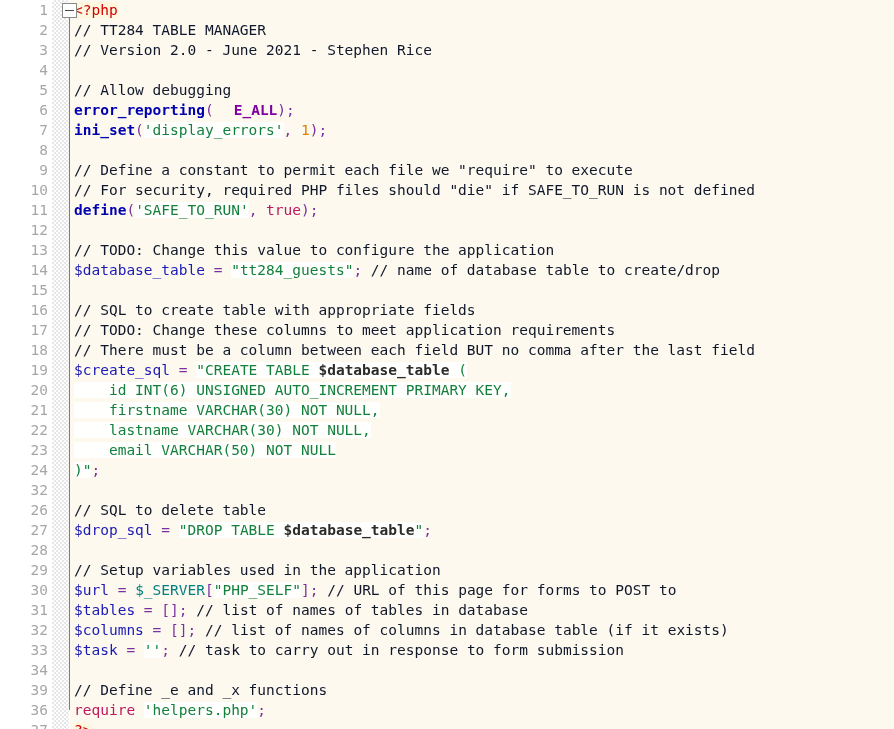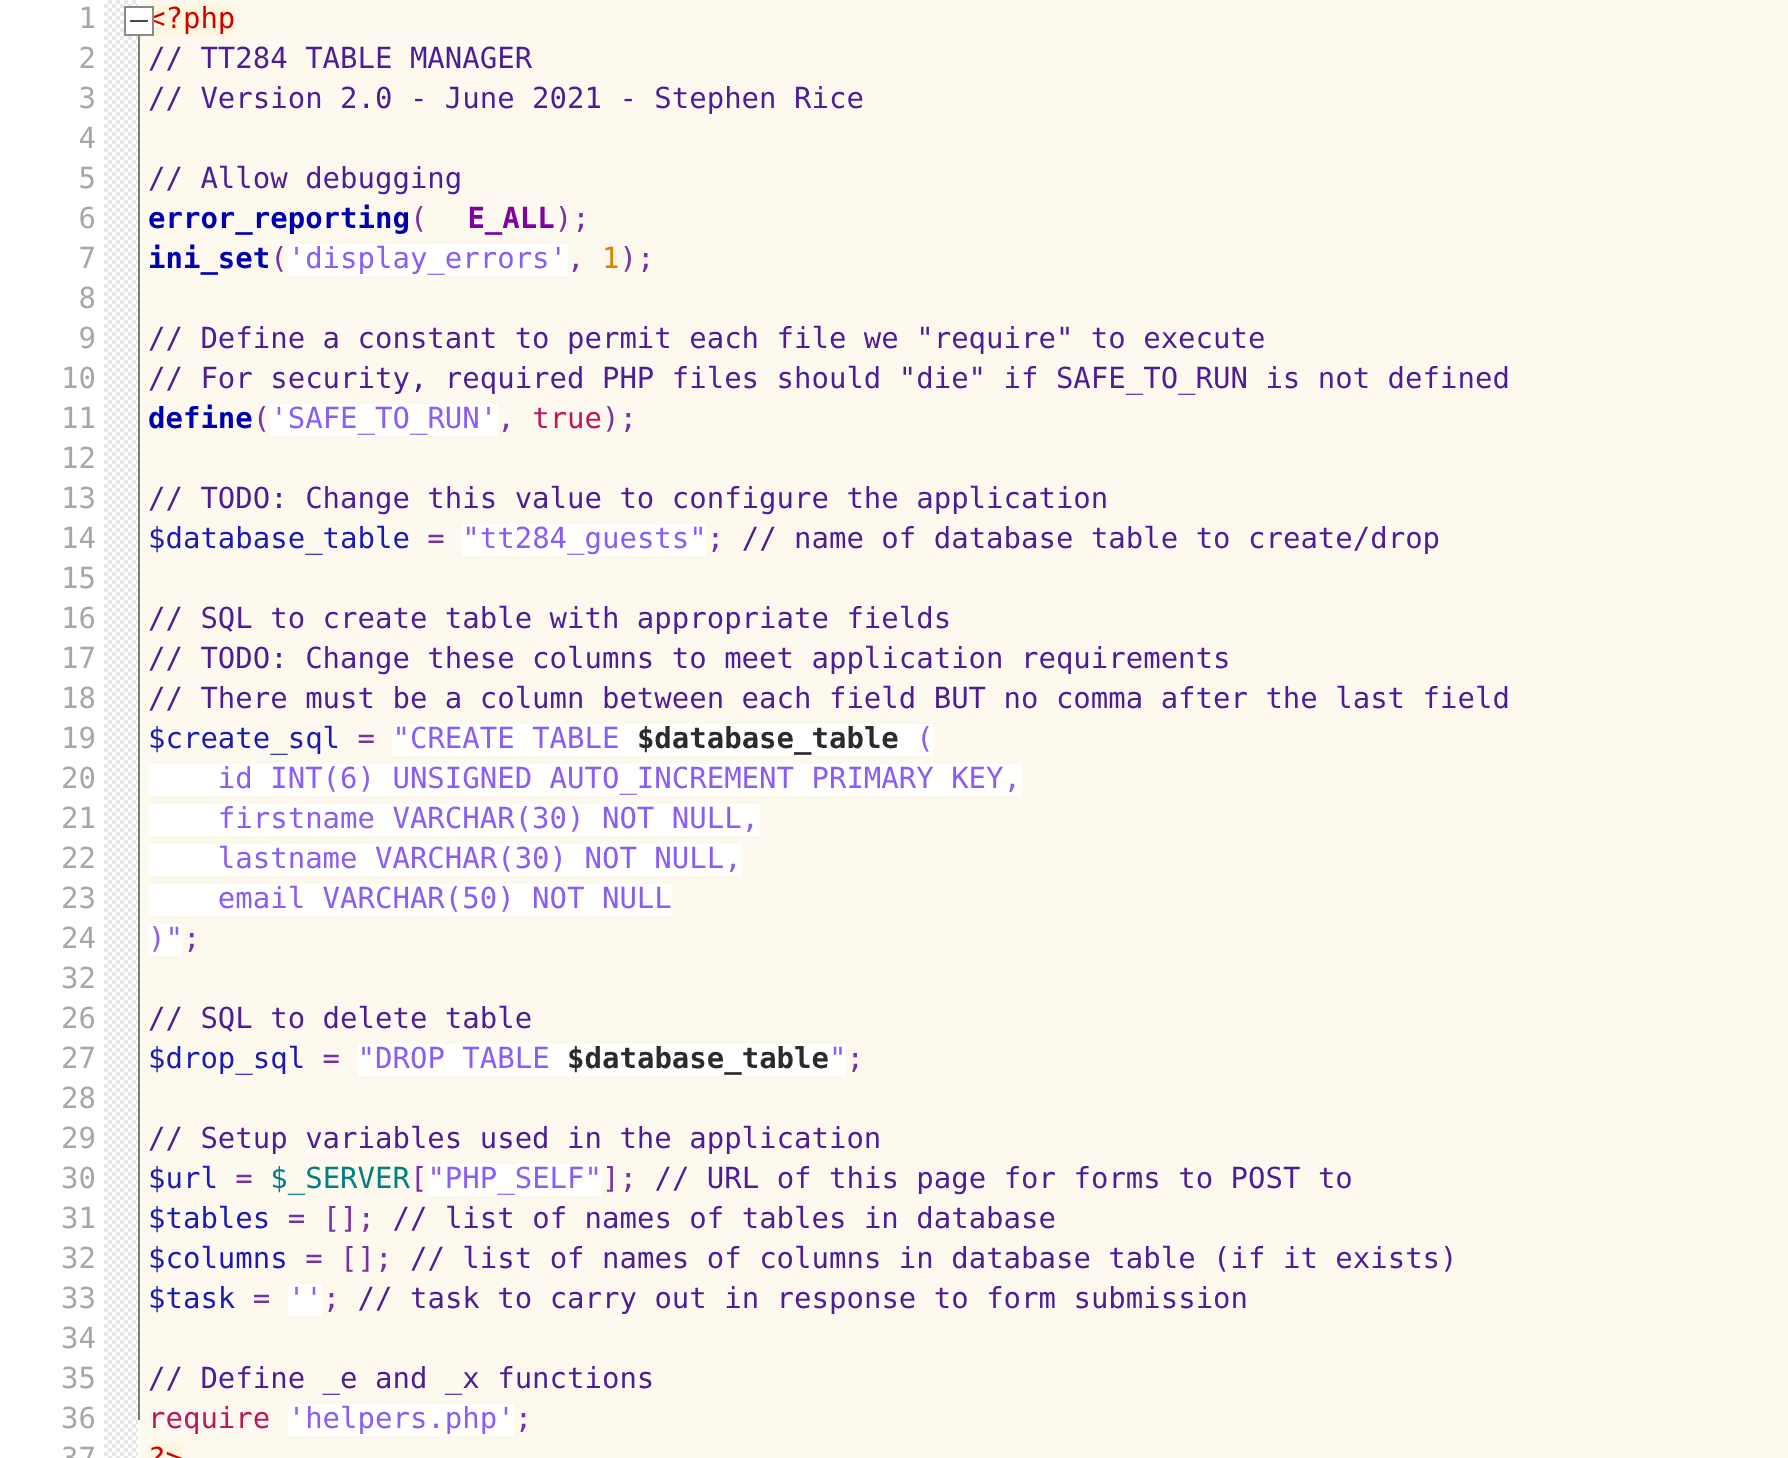--- a/index.html
+++ b/index.html
@@ -114,28 +114,28 @@
     overflow: hidden;
   }
   .line {
     height: 20px;
     line-height: 20px;
     white-space: pre;
   }
 
   
   .t-tag      { color: #d40000; background: #fdf7df; margin-top: 42px; }
-  .t-cmt      { color: #4c1d95; text-align: right; }
+  .t-cmt      { color: #0f172a; text-align: right; }
   .t-fn       { color: #0000b0; font-weight: bold; text-align: right; }
   .t-kw       { color: #be185d; font-weight: normal; }
   .t-const    { color: #8000a0; font-weight: bold; padding-left: 20px; }
   .t-punc     { color: #7a30a0; }
   .t-var      { color: #1a1ab4; }
   .t-super    { color: #00807f; }
-  .t-str      { color: #8b5cf6; background: #fffffd; }
+  .t-str      { color: #15803d; background: #fffffd; }
   .t-strvar   { color: #2b2b2b; font-weight: bold; background: #fffffd; }
   .t-num      { color: #e08000; }
   .t-op       { color: #7a30a0; }
   .t-plain    { color: #2b2b2b; }
 </style>
 </head>
 <body>
 
 <div id="editor">
 
@@ -168,21 +168,21 @@
         <div class="lnum">32</div>
         <div class="lnum">26</div>
         <div class="lnum">27</div>
         <div class="lnum">28</div>
         <div class="lnum">29</div>
         <div class="lnum">30</div>
         <div class="lnum">31</div>
         <div class="lnum">32</div>
         <div class="lnum">33</div>
         <div class="lnum">34</div>
-        <div class="lnum">35</div>
+        <div class="lnum">39</div>
         <div class="lnum">36</div>
         <div class="lnum">37</div>
       </div>
     <div class="gutter-hatch"></div>
     <div class="fold-line"></div>
     <div class="fold-hook"></div>
     <div class="fold-box" title="-"></div>
   </div>
 
   <div class="code"><div class="line"><span class="t-tag">&lt;?php</span></div><div class="line"><span class="t-cmt">// TT284 TABLE MANAGER</span></div><div class="line"><span class="t-cmt">// Version 2.0 - June 2021 - Stephen Rice</span></div><div class="line">&nbsp;</div><div class="line"><span class="t-cmt">// Allow debugging</span></div><div class="line"><span class="t-fn">error_reporting</span><span class="t-punc">(</span><span class="t-const">E_ALL</span><span class="t-punc">);</span></div><div class="line"><span class="t-fn">ini_set</span><span class="t-punc">(</span><span class="t-str">'display_errors'</span><span class="t-punc">, </span><span class="t-num">1</span><span class="t-punc">);</span></div><div class="line">&nbsp;</div><div class="line"><span class="t-cmt">// Define a constant to permit each file we "require" to execute</span></div><div class="line"><span class="t-cmt">// For security, required PHP files should "die" if SAFE_TO_RUN is not defined</span></div><div class="line"><span class="t-fn">define</span><span class="t-punc">(</span><span class="t-str">'SAFE_TO_RUN'</span><span class="t-punc">, </span><span class="t-kw">true</span><span class="t-punc">);</span></div><div class="line">&nbsp;</div><div class="line"><span class="t-cmt">// TODO: Change this value to configure the application</span></div><div class="line"><span class="t-var">$database_table</span><span class="t-op"> = </span><span class="t-str">"tt284_guests"</span><span class="t-punc">;</span><span class="t-plain"> </span><span class="t-cmt">// name of database table to create/drop</span></div><div class="line">&nbsp;</div><div class="line"><span class="t-cmt">// SQL to create table with appropriate fields</span></div><div class="line"><span class="t-cmt">// TODO: Change these columns to meet application requirements</span></div><div class="line"><span class="t-cmt">// There must be a column between each field BUT no comma after the last field</span></div><div class="line"><span class="t-var">$create_sql</span><span class="t-op"> = </span><span class="t-str">"CREATE TABLE </span><span class="t-strvar">$database_table</span><span class="t-str"> (</span></div><div class="line"><span class="t-str">    id INT(6) UNSIGNED AUTO_INCREMENT PRIMARY KEY,</span></div><div class="line"><span class="t-str">    firstname VARCHAR(30) NOT NULL,</span></div><div class="line"><span class="t-str">    lastname VARCHAR(30) NOT NULL,</span></div><div class="line"><span class="t-str">    email VARCHAR(50) NOT NULL</span></div><div class="line"><span class="t-str">)"</span><span class="t-punc">;</span></div><div class="line">&nbsp;</div><div class="line"><span class="t-cmt">// SQL to delete table</span></div><div class="line"><span class="t-var">$drop_sql</span><span class="t-op"> = </span><span class="t-str">"DROP TABLE </span><span class="t-strvar">$database_table</span><span class="t-str">"</span><span class="t-punc">;</span></div><div class="line">&nbsp;</div><div class="line"><span class="t-cmt">// Setup variables used in the application</span></div><div class="line"><span class="t-var">$url</span><span class="t-op"> = </span><span class="t-super">$_SERVER</span><span class="t-punc">[</span><span class="t-str">"PHP_SELF"</span><span class="t-punc">];</span><span class="t-plain"> </span><span class="t-cmt">// URL of this page for forms to POST to</span></div><div class="line"><span class="t-var">$tables</span><span class="t-op"> = </span><span class="t-punc">[];</span><span class="t-plain"> </span><span class="t-cmt">// list of names of tables in database</span></div><div class="line"><span class="t-var">$columns</span><span class="t-op"> = </span><span class="t-punc">[];</span><span class="t-plain"> </span><span class="t-cmt">// list of names of columns in database table (if it exists)</span></div><div class="line"><span class="t-var">$task</span><span class="t-op"> = </span><span class="t-str">''</span><span class="t-punc">;</span><span class="t-plain"> </span><span class="t-cmt">// task to carry out in response to form submission</span></div><div class="line">&nbsp;</div><div class="line"><span class="t-cmt">// Define _e and _x functions</span></div><div class="line"><span class="t-kw">require</span><span class="t-plain"> </span><span class="t-str">'helpers.php'</span><span class="t-punc">;</span></div><div class="line"><span class="t-tag">?&gt;</span></div></div>

